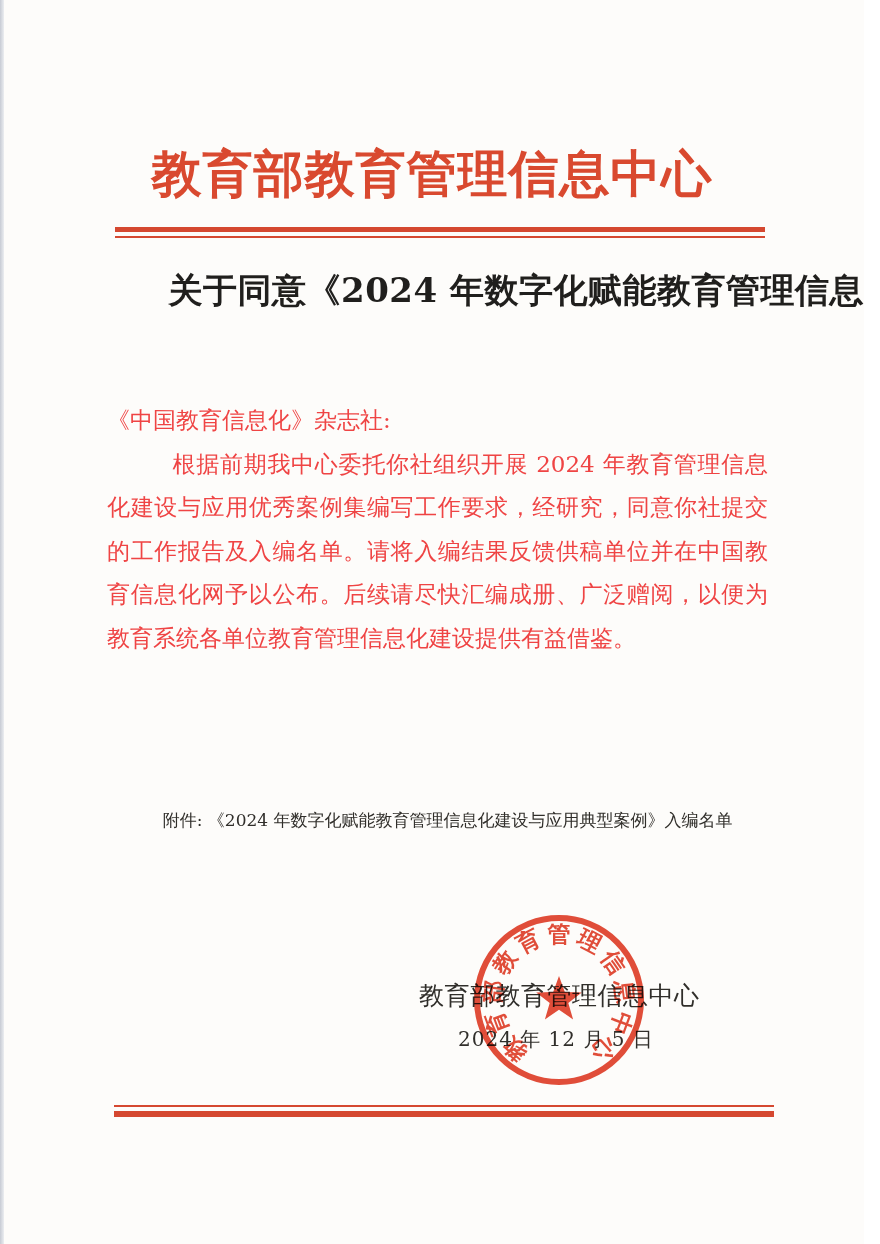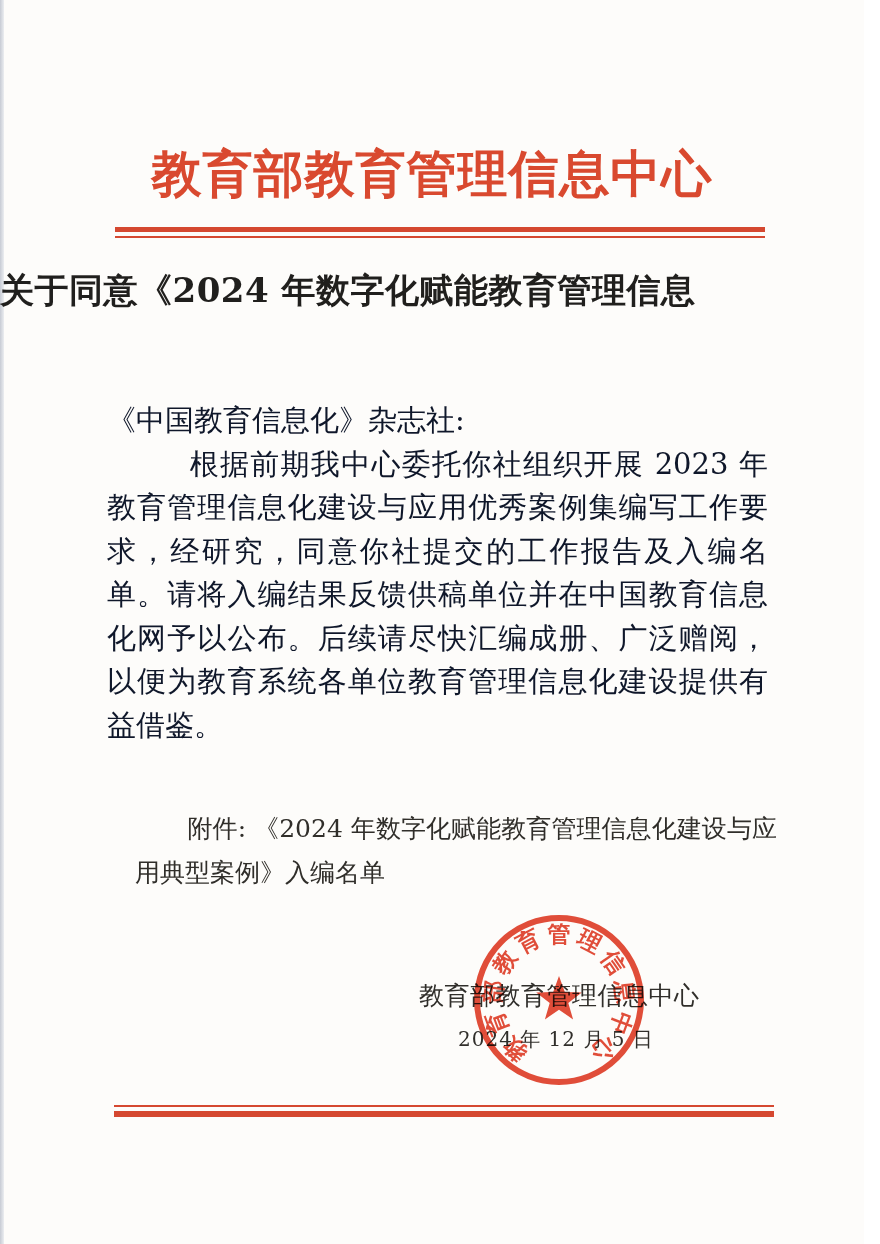--- a/index.html
+++ b/index.html
@@ -19,38 +19,38 @@
     text-align:center;
     font-size:50px;font-weight:700;letter-spacing:1px;
     color:#d9492f;
     white-space:nowrap;
   }
   .rule-top{position:absolute;left:115px;width:650px;top:227px;}
   .rule-top .bar-thick{height:5px;background:#d54830;}
   .rule-top .bar-thin{height:2px;background:#d54830;margin-top:4px;}
   .doc-title{
     position:absolute;left:0;right:0;top:267px;
-    text-align:left;
+    text-align:right;
     font-size:34px;font-weight:700;line-height:46px;
     color:#201f1d;
     letter-spacing:0.5px;
   }
   .body-text{
     position:absolute;left:107px;width:661px;top:399px;
-    font-size:29px;line-height:43.5px;
-    color:#0f172a;
+    font-size:23px;line-height:43.5px;
+    color:#ef4444;
     text-align:justify;
   }
   .body-text p{margin:0;}
   .body-text .para{text-indent:2.85em;}
   .attachment{
     position:absolute;left:127px;width:642px;top:799px;
-    font-size:25px;line-height:43.5px;
+    font-size:17px;line-height:43.5px;
     color:#302e2a;text-align:justify;text-indent:2.1em;
-    margin:8px;
+    margin:0;
   }
   .signer{
     position:absolute;left:419px;top:979px;
     font-size:25px;letter-spacing:0.5px;color:#302e2a;
     white-space:nowrap;
   }
   .sign-date{
     position:absolute;left:458px;top:1026px;
     font-size:20px;letter-spacing:1px;color:#302e2a;
     white-space:nowrap;
@@ -83,21 +83,21 @@
     <div class="bar-thick"></div>
     <div class="bar-thin"></div>
   </div>
 
   <div class="doc-title">
     <div>关于同意《2024 年数字化赋能教育管理信息</div>
   </div>
 
   <div class="body-text">
     <p class="salutation">《中国教育信息化》杂志社:</p>
-    <p class="para">根据前期我中心委托你社组织开展 2023 年教育管理信息化建设与应用优秀案例集编写工作要求，经研究，同意你社提交的工作报告及入编名单。请将入编结果反馈供稿单位并在中国教育信息化网予以公布。后续请尽快汇编成册、广泛赠阅，以便为教育系统各单位教育管理信息化建设提供有益借鉴。</p>
+    <p class="para">根据前期我中心委托你社组织开展 2024 年教育管理信息化建设与应用优秀案例集编写工作要求，经研究，同意你社提交的工作报告及入编名单。请将入编结果反馈供稿单位并在中国教育信息化网予以公布。后续请尽快汇编成册、广泛赠阅，以便为教育系统各单位教育管理信息化建设提供有益借鉴。</p>
   </div>
 
   <p class="attachment">附件: 《2024 年数字化赋能教育管理信息化建设与应用典型案例》入编名单</p>
 
   <div class="signer">教育部教育管理信息中心</div>
 
   <div class="sign-date">2024 年 12 月 5 日</div>
 
   <svg class="seal" viewBox="0 0 176 176" xmlns="http://www.w3.org/2000/svg">
     <circle class="seal-ring" cx="88" cy="88" r="82"></circle>

